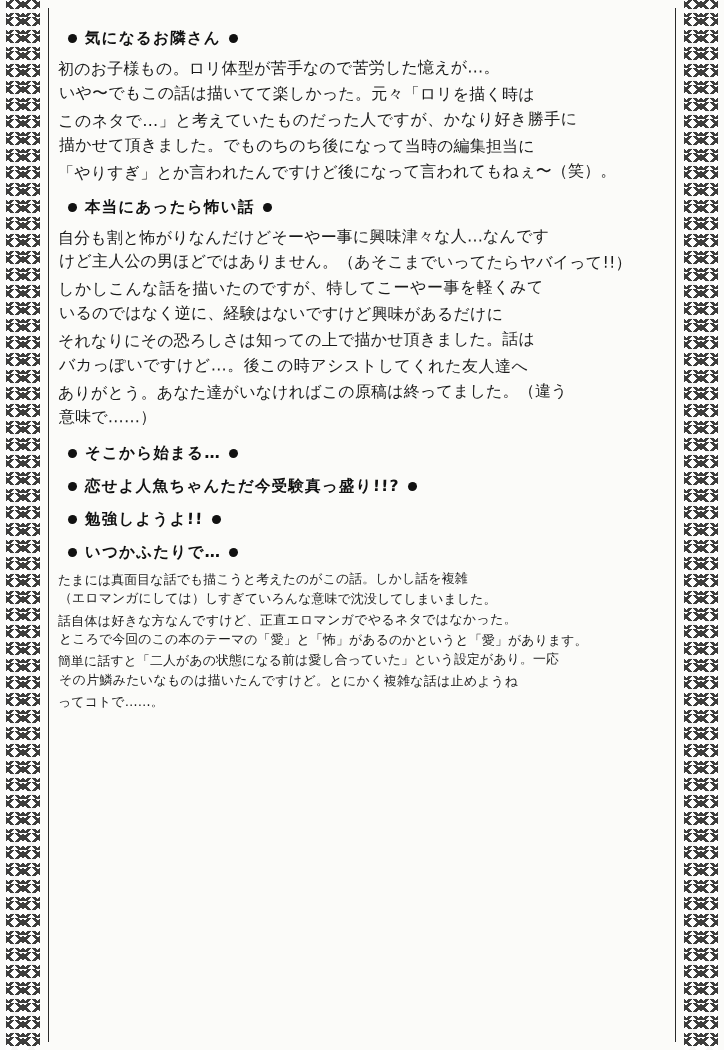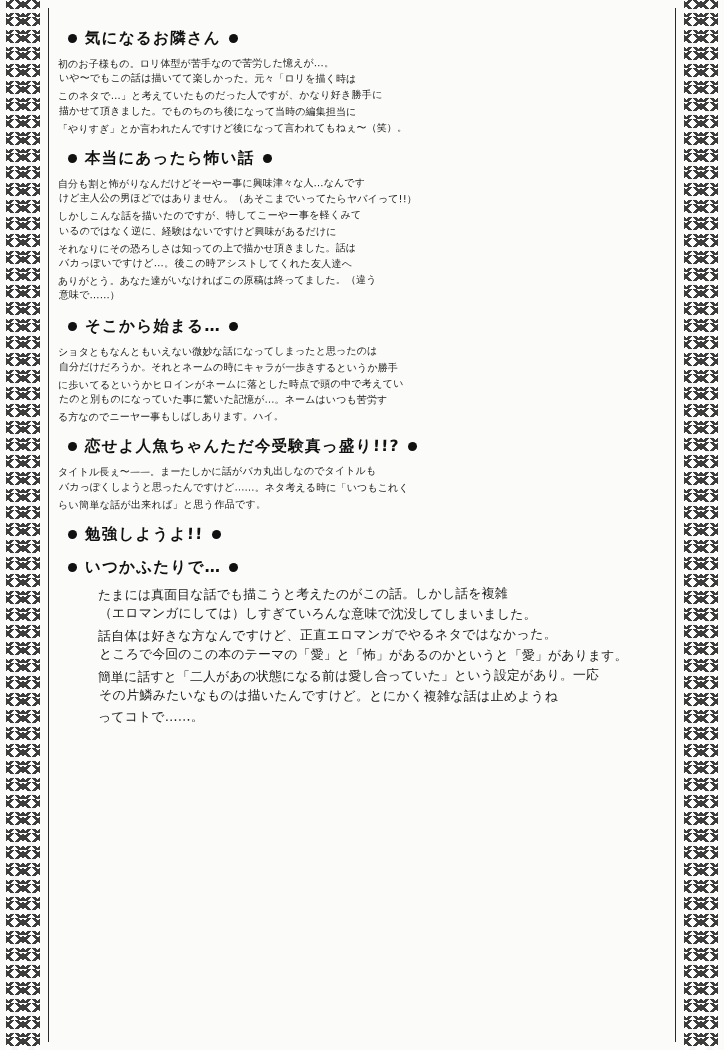--- a/index.html
+++ b/index.html
@@ -83,37 +83,37 @@
     width: 9px;
     height: 9px;
     border-radius: 50%;
     background: #111;
     flex: 0 0 auto;
   }
   .heading .txt { display: inline-block; }
 
   .body {
     font-family: "DejaVu Sans", sans-serif;
-    font-size: 10px;
+    font-size: 16px;
     line-height: 1.62;
     color: #1a1a1a;
     margin: 0;
     letter-spacing: 0.01em;
   }
   .body .ln {
     display: block;
     white-space: nowrap;
   }
   
   .body .ln:nth-child(odd)  { transform: rotate(-0.25deg) translateX(0px); }
   .body .ln:nth-child(even) { transform: rotate(0.18deg) translateX(1px); }
   .body .ln:nth-child(3n)   { letter-spacing: 0.03em; }
 
   .s1 { margin-top: 2px; }
-  .tight .body { font-size: 12.9px; line-height: 1.58; margin-left: 40px; }
+  .tight .body { font-size: 12.9px; line-height: 1.58; }
 </style>
 </head>
 <body>
 
 <div class="page">
 
   <div class="border-strip left"></div>
   <div class="border-strip right"></div>
   <div class="inner-rule left"></div>
   <div class="inner-rule right"></div>
@@ -152,39 +152,27 @@
         <span class="ln">意味で……）</span>
       </div>
     </div>
 
     <div class="section">
       <div class="heading">
         <span class="bullet"></span>
         <span class="txt">そこから始まる…</span>
         <span class="bullet"></span>
       </div>
-      <div class="body">
-        <span class="ln">ショタともなんともいえない微妙な話になってしまったと思ったのは</span>
-        <span class="ln">自分だけだろうか。それとネームの時にキャラが一歩きするというか勝手</span>
-        <span class="ln">に歩いてるというかヒロインがネームに落とした時点で頭の中で考えてい</span>
-        <span class="ln">たのと別ものになっていた事に驚いた記憶が…。ネームはいつも苦労す</span>
-        <span class="ln">る方なのでニーヤー事もしばしあります。ハイ。</span>
-      </div>
     </div>
 
     <div class="section">
       <div class="heading">
         <span class="bullet"></span>
         <span class="txt">恋せよ人魚ちゃんただ今受験真っ盛り!!?</span>
         <span class="bullet"></span>
-      </div>
-      <div class="body">
-        <span class="ln">タイトル長ぇ〜——。まーたしかに話がバカ丸出しなのでタイトルも</span>
-        <span class="ln">バカっぽくしようと思ったんですけど……。ネタ考える時に「いつもこれく</span>
-        <span class="ln">らい簡単な話が出来れば」と思う作品です。</span>
       </div>
     </div>
 
     <div class="section">
       <div class="heading">
         <span class="bullet"></span>
         <span class="txt">勉強しようよ!!</span>
         <span class="bullet"></span>
       </div>
     </div>

